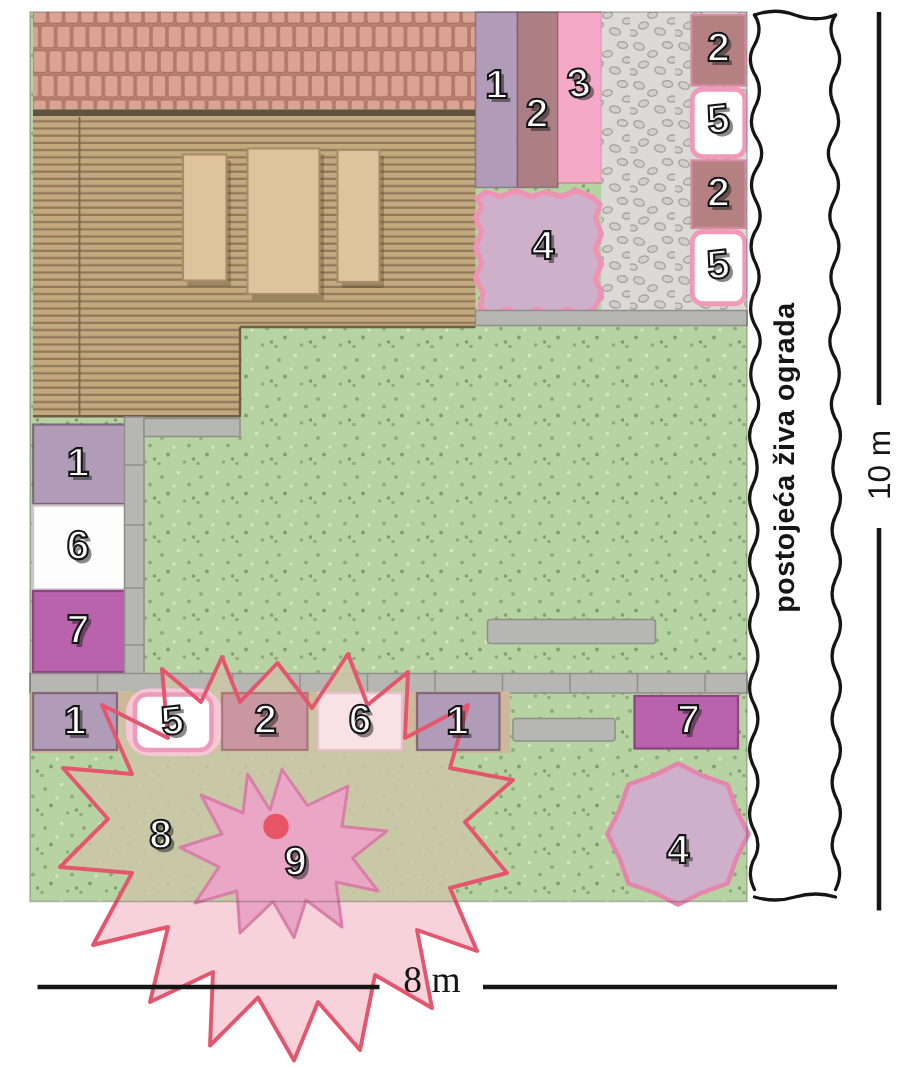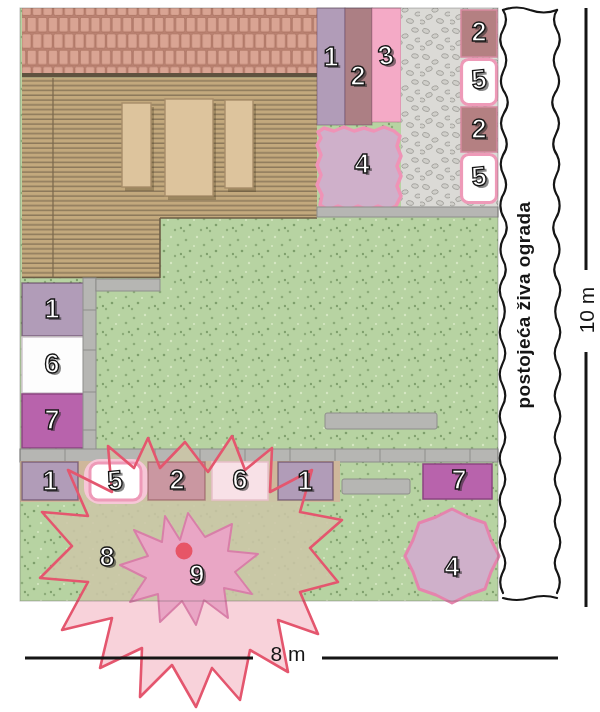--- a/index.html
+++ b/index.html
@@ -28,22 +28,22 @@
     color:#151515;
     font-family:"Liberation Sans", sans-serif;
   }
   .hedge-text{font-size:19px;font-weight:700;letter-spacing:.4px;}
   .dim-text{font-size:21px;font-weight:400;}
   .hlabel{
     position:absolute;
     transform:translate(-50%,-50%);
     white-space:nowrap;
     color:#151515;
-    font-size:21px;
-    font-family:Liberation Sans, sans-serif;
+    font-size:25px;
+    font-family:Liberation Serif, serif;
   }
 </style>
 </head>
 <body>
 
 <div id="stage">
 
 <svg id="planSvg" width="600" height="712" viewBox="0 0 600 712" xmlns="http://www.w3.org/2000/svg">
   <defs>
     <pattern id="grass" patternUnits="userSpaceOnUse" width="26" height="26">

